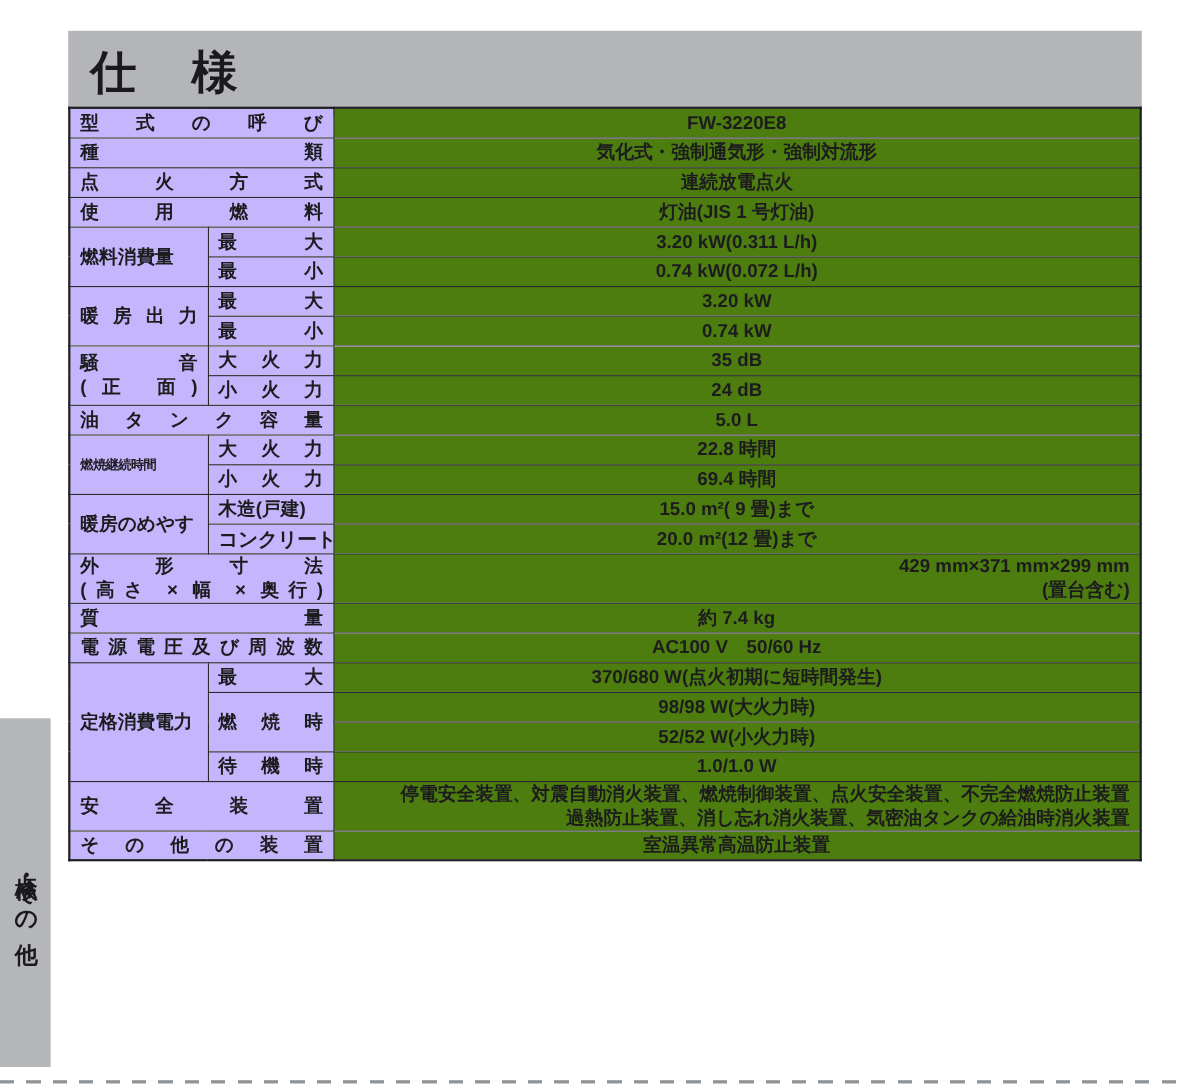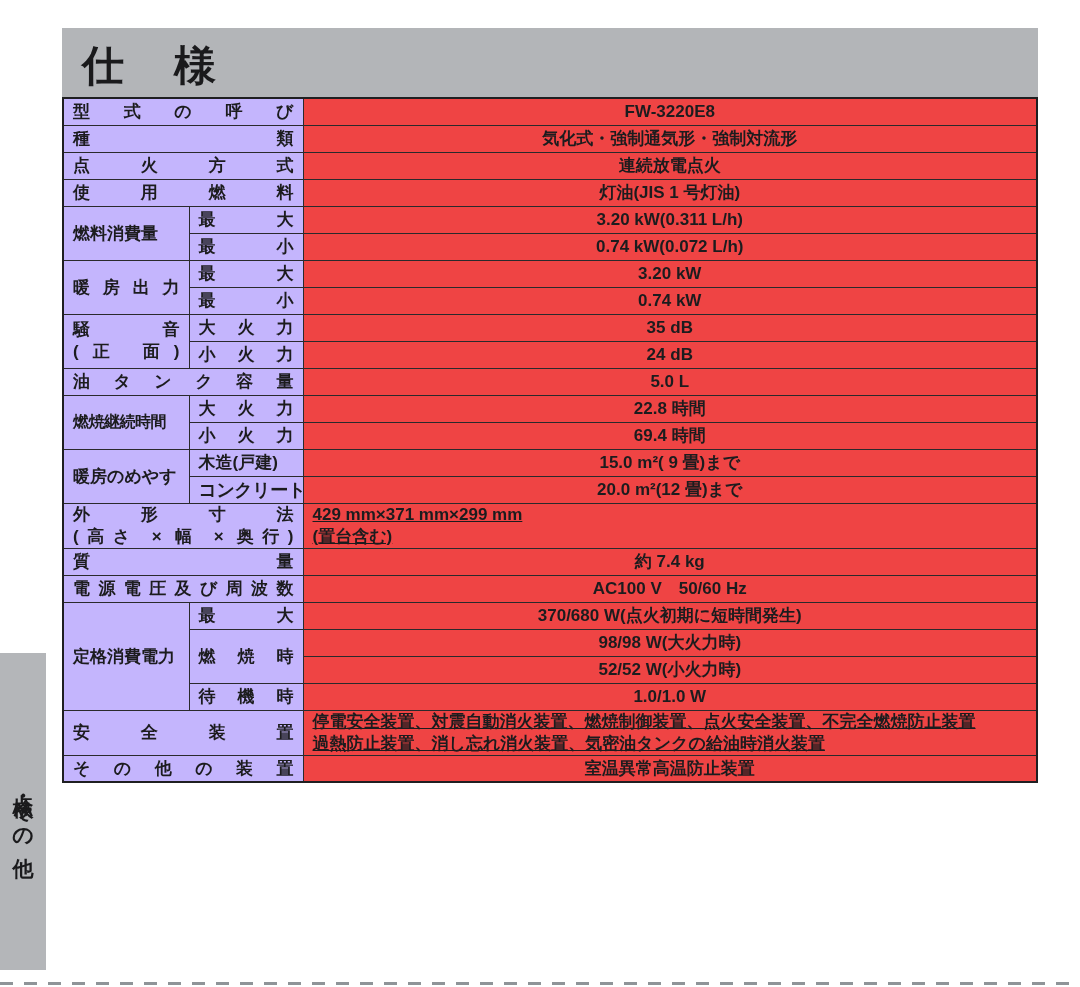--- a/index.html
+++ b/index.html
@@ -25,27 +25,27 @@
     border-collapse:collapse;table-layout:fixed;
     border:2px solid #1f1f21;
     font-size:17px;font-weight:600;color:#1c1c1e;
   }
   table.spec td{
     border:1px solid #2a2a2c;
     padding:0 9px;height:27px;box-sizing:border-box;
     overflow:hidden;white-space:nowrap;
   }
   td.lab{background:#c4b5fd;}
-  td.val{background:#ef4444;text-align:center;}
+  td.val{background:#4d7c0f;text-align:center;}
   .jl{text-align:justify;text-align-last:justify;width:100%;}
   .two-line{line-height:22px;}
   td.h2x{height:46px;}
   .small-lab{font-size:18px;letter-spacing:-0.5px;}
-  .cond{font-size:16px;letter-spacing:-0.5px;}
-  .vline{line-height:22px;text-align:left;text-decoration:underline;}
+  .cond{font-size:12px;letter-spacing:-0.5px;}
+  .vline{line-height:22px;text-align:right;}
   
   .side-tab{
     position:absolute;left:0;top:653px;width:46px;height:317px;
     background:#b4b6b9;display:flex;align-items:center;justify-content:center;
   }
   .side-tab .vtext{
     writing-mode:vertical-rl;text-orientation:upright;
     font-size:21px;font-weight:700;color:#1a1a1c;letter-spacing:3px;
   }
   

